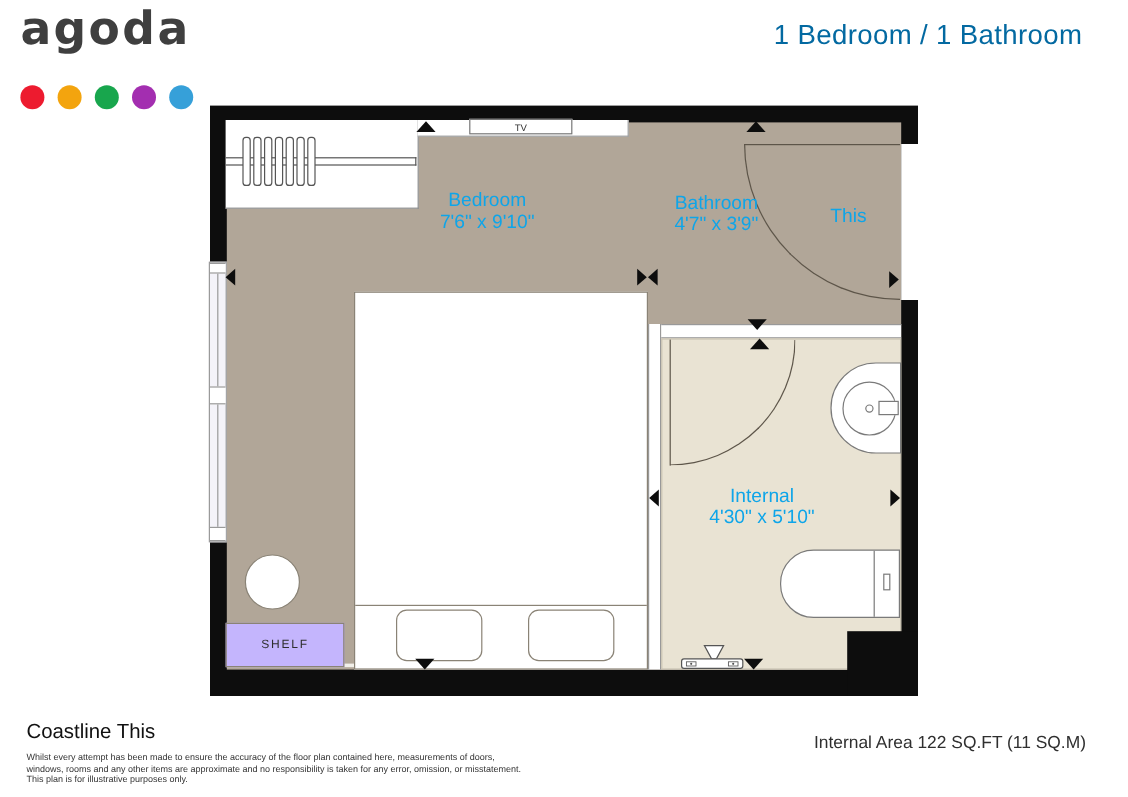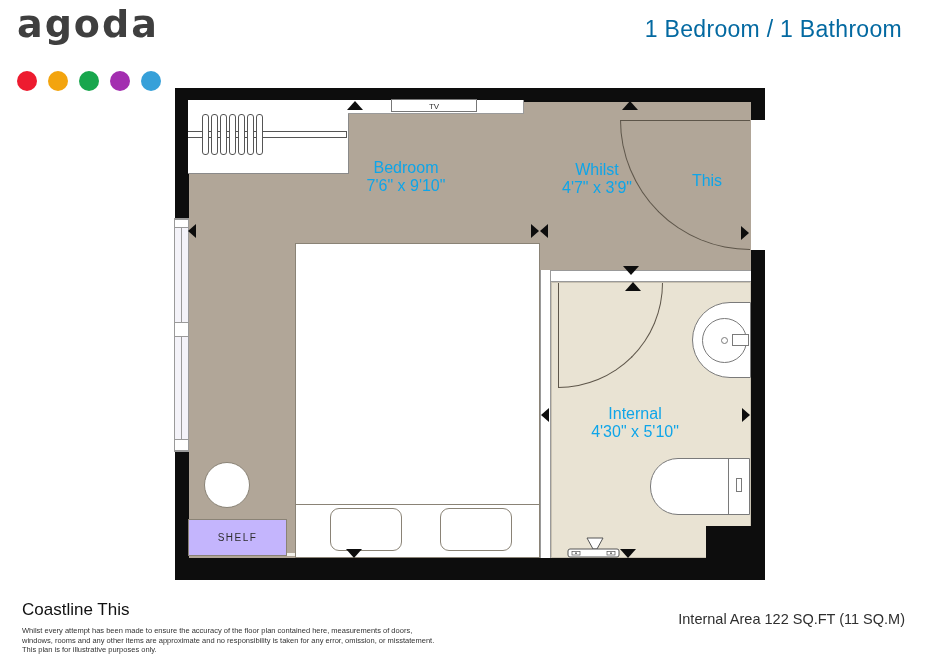--- a/index.html
+++ b/index.html
@@ -169,21 +169,21 @@
   <div class="tri left" style="left:366px;top:320px;"></div>
   <div class="tri right" style="left:567px;top:320px;"></div>
   <div class="tri down" style="left:171px;top:461px;"></div>
   <div class="tri down" style="left:445px;top:461px;"></div>
 
   <div class="room-label" id="label-bedroom">
     <div>Bedroom</div>
     <div>7'6" x 9'10"</div>
   </div>
   <div class="room-label" id="label-hallway">
-    <div>Whilst</div>
+    <div>Bathroom</div>
     <div>4'7" x 3'9"</div>
   </div>
   <div class="room-label" id="label-entry">
     <div>This</div>
   </div>
   <div class="room-label" id="label-bathroom">
     <div>Internal</div>
     <div>4'30" x 5'10"</div>
   </div>
 </div>

